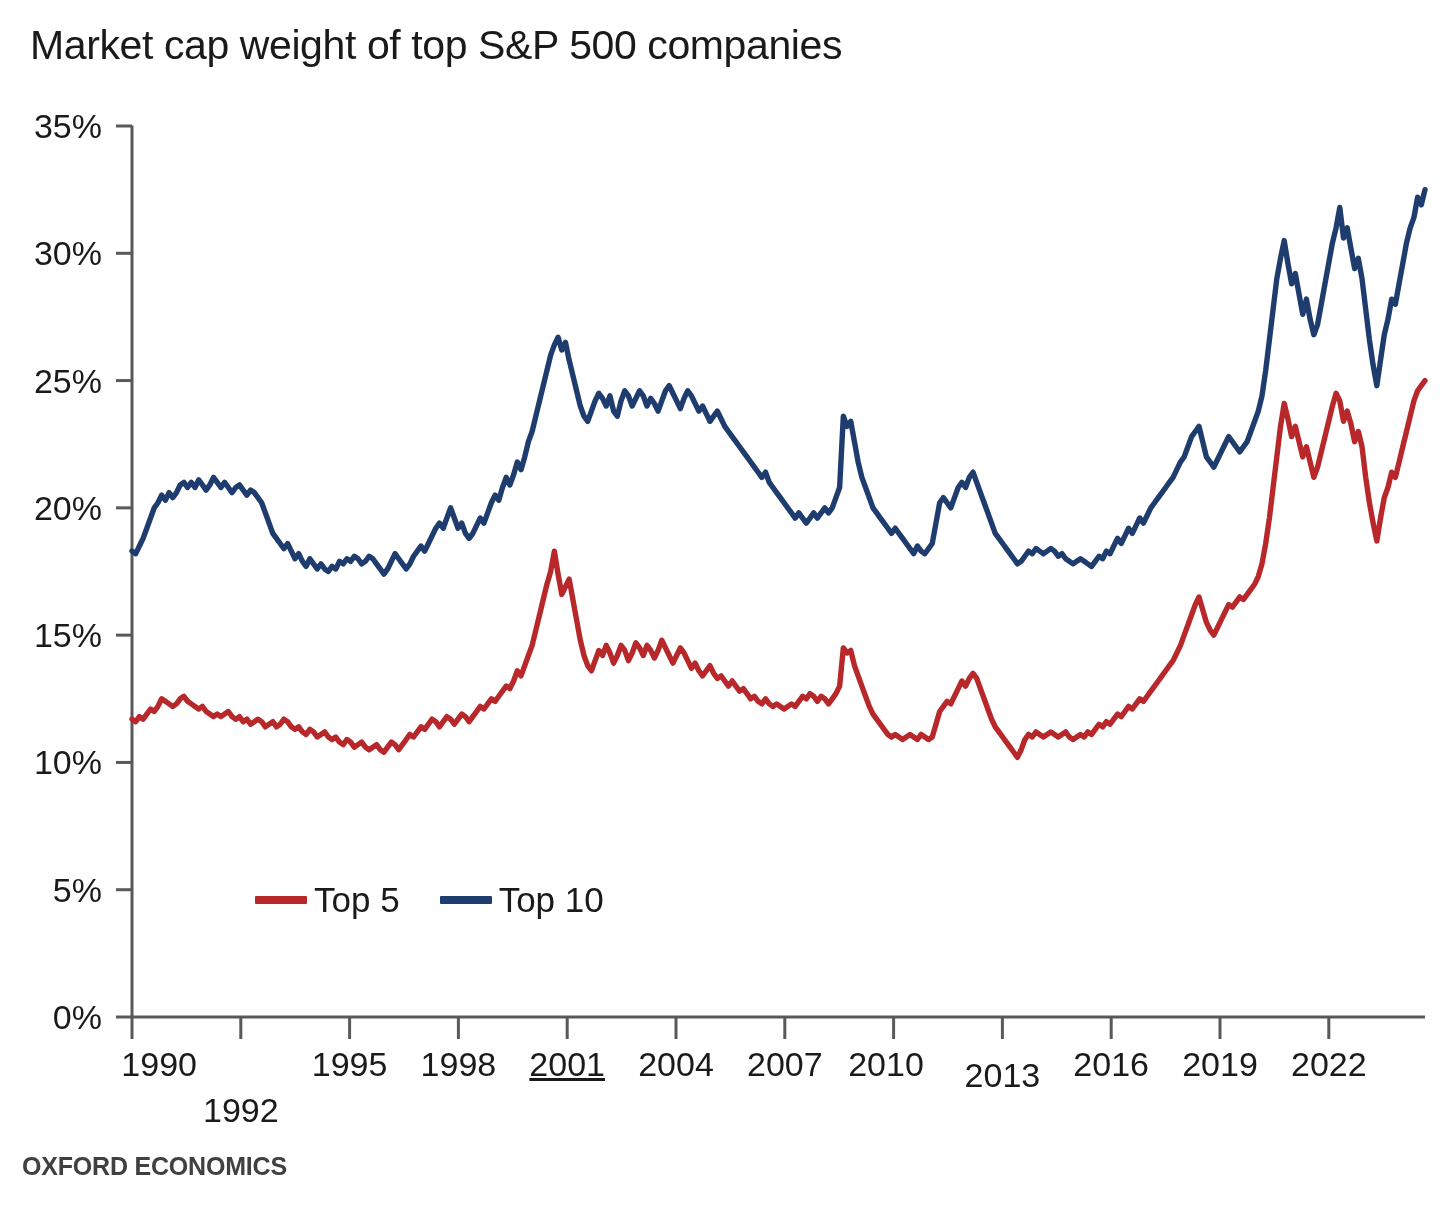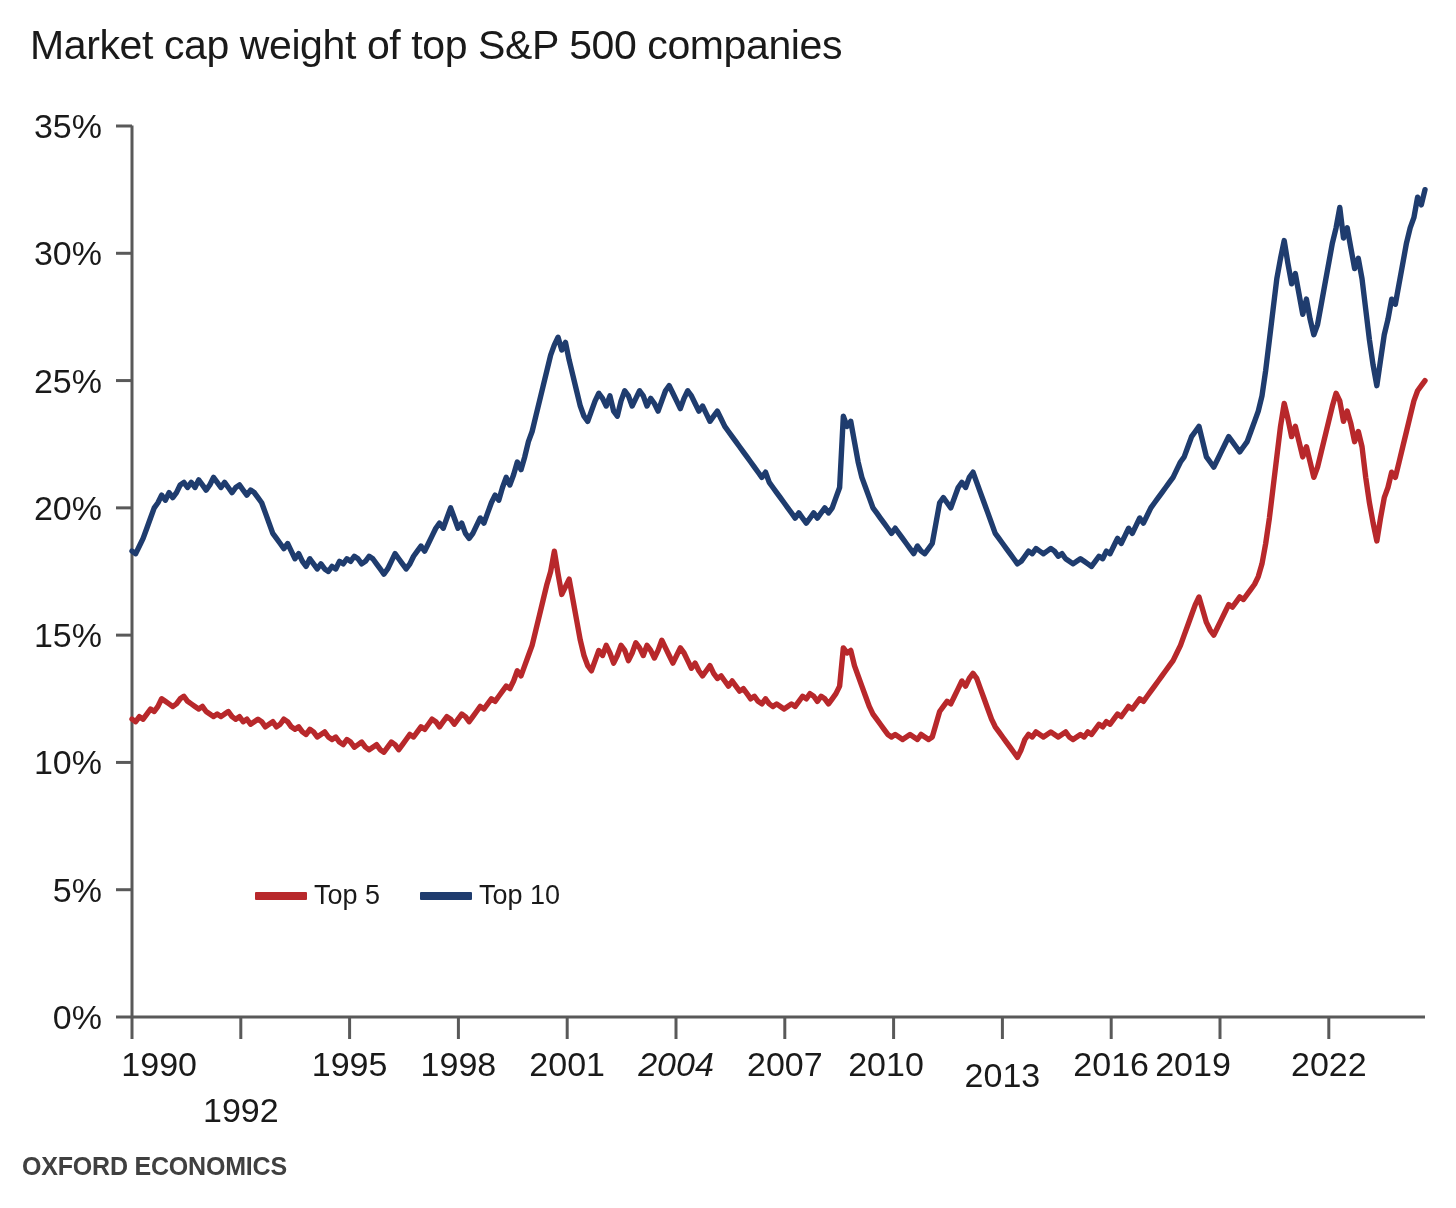--- a/index.html
+++ b/index.html
@@ -65,21 +65,21 @@
     align-items: center;
     gap: 7px;
   }
   .legend-swatch {
     display: block;
     width: 52px;
     height: 8px;
     border-radius: 1px;
   }
   .legend-text {
-    font-size: 27px;
+    font-size: 35px;
     color: #1a1a1a;
     white-space: nowrap;
   }
   .footer-brand {
     position: absolute;
     left: 22px;
     top: 1152px;
     font-size: 25px;
     font-weight: bold;
     letter-spacing: -0.2px;
@@ -129,27 +129,27 @@
       <div class="ytick-label" style="left: -8px; top: 507.857px;">20%</div>
       <div class="ytick-label" style="left: -8px; top: 380.571px;">25%</div>
       <div class="ytick-label" style="left: -8px; top: 253.286px;">30%</div>
       <div class="ytick-label" style="left: -8px; top: 126px;">35%</div>
     </div>
   <div id="xlabels">
       <div class="xtick-label" style="left: 132px; top: 1045px; text-align: right;">1990</div>
       <div class="xtick-label" style="left: 240.8px; top: 1045px; margin-top: 46px;">1992</div>
       <div class="xtick-label" style="left: 349.6px; top: 1045px;">1995</div>
       <div class="xtick-label" style="left: 458.4px; top: 1045px;">1998</div>
-      <div class="xtick-label" style="left: 567.2px; top: 1045px;">2001</div>
-      <div class="xtick-label" style="left: 676px; top: 1045px; font-style: italic;">2004</div>
+      <div class="xtick-label" style="left: 567.2px; top: 1045px; text-decoration: underline;">2001</div>
+      <div class="xtick-label" style="left: 676px; top: 1045px;">2004</div>
       <div class="xtick-label" style="left: 784.8px; top: 1045px;">2007</div>
       <div class="xtick-label" style="left: 886px; top: 1045px;">2010</div>
       <div class="xtick-label" style="left: 1002.4px; top: 1045px; margin-top: 11px;">2013</div>
       <div class="xtick-label" style="left: 1111.2px; top: 1045px;">2016</div>
-      <div class="xtick-label" style="left: 1193px; top: 1045px;">2019</div>
+      <div class="xtick-label" style="left: 1220px; top: 1045px;">2019</div>
       <div class="xtick-label" style="left: 1328.8px; top: 1045px;">2022</div>
     </div>
 
   <div class="legend" id="legend">
       <div class="legend-item">
         <span class="legend-swatch" style="background: rgb(184, 40, 43);"></span>
         <span class="legend-text">Top 5</span>
       </div>
       <div class="legend-item">
         <span class="legend-swatch" style="background: rgb(31, 60, 110);"></span>

